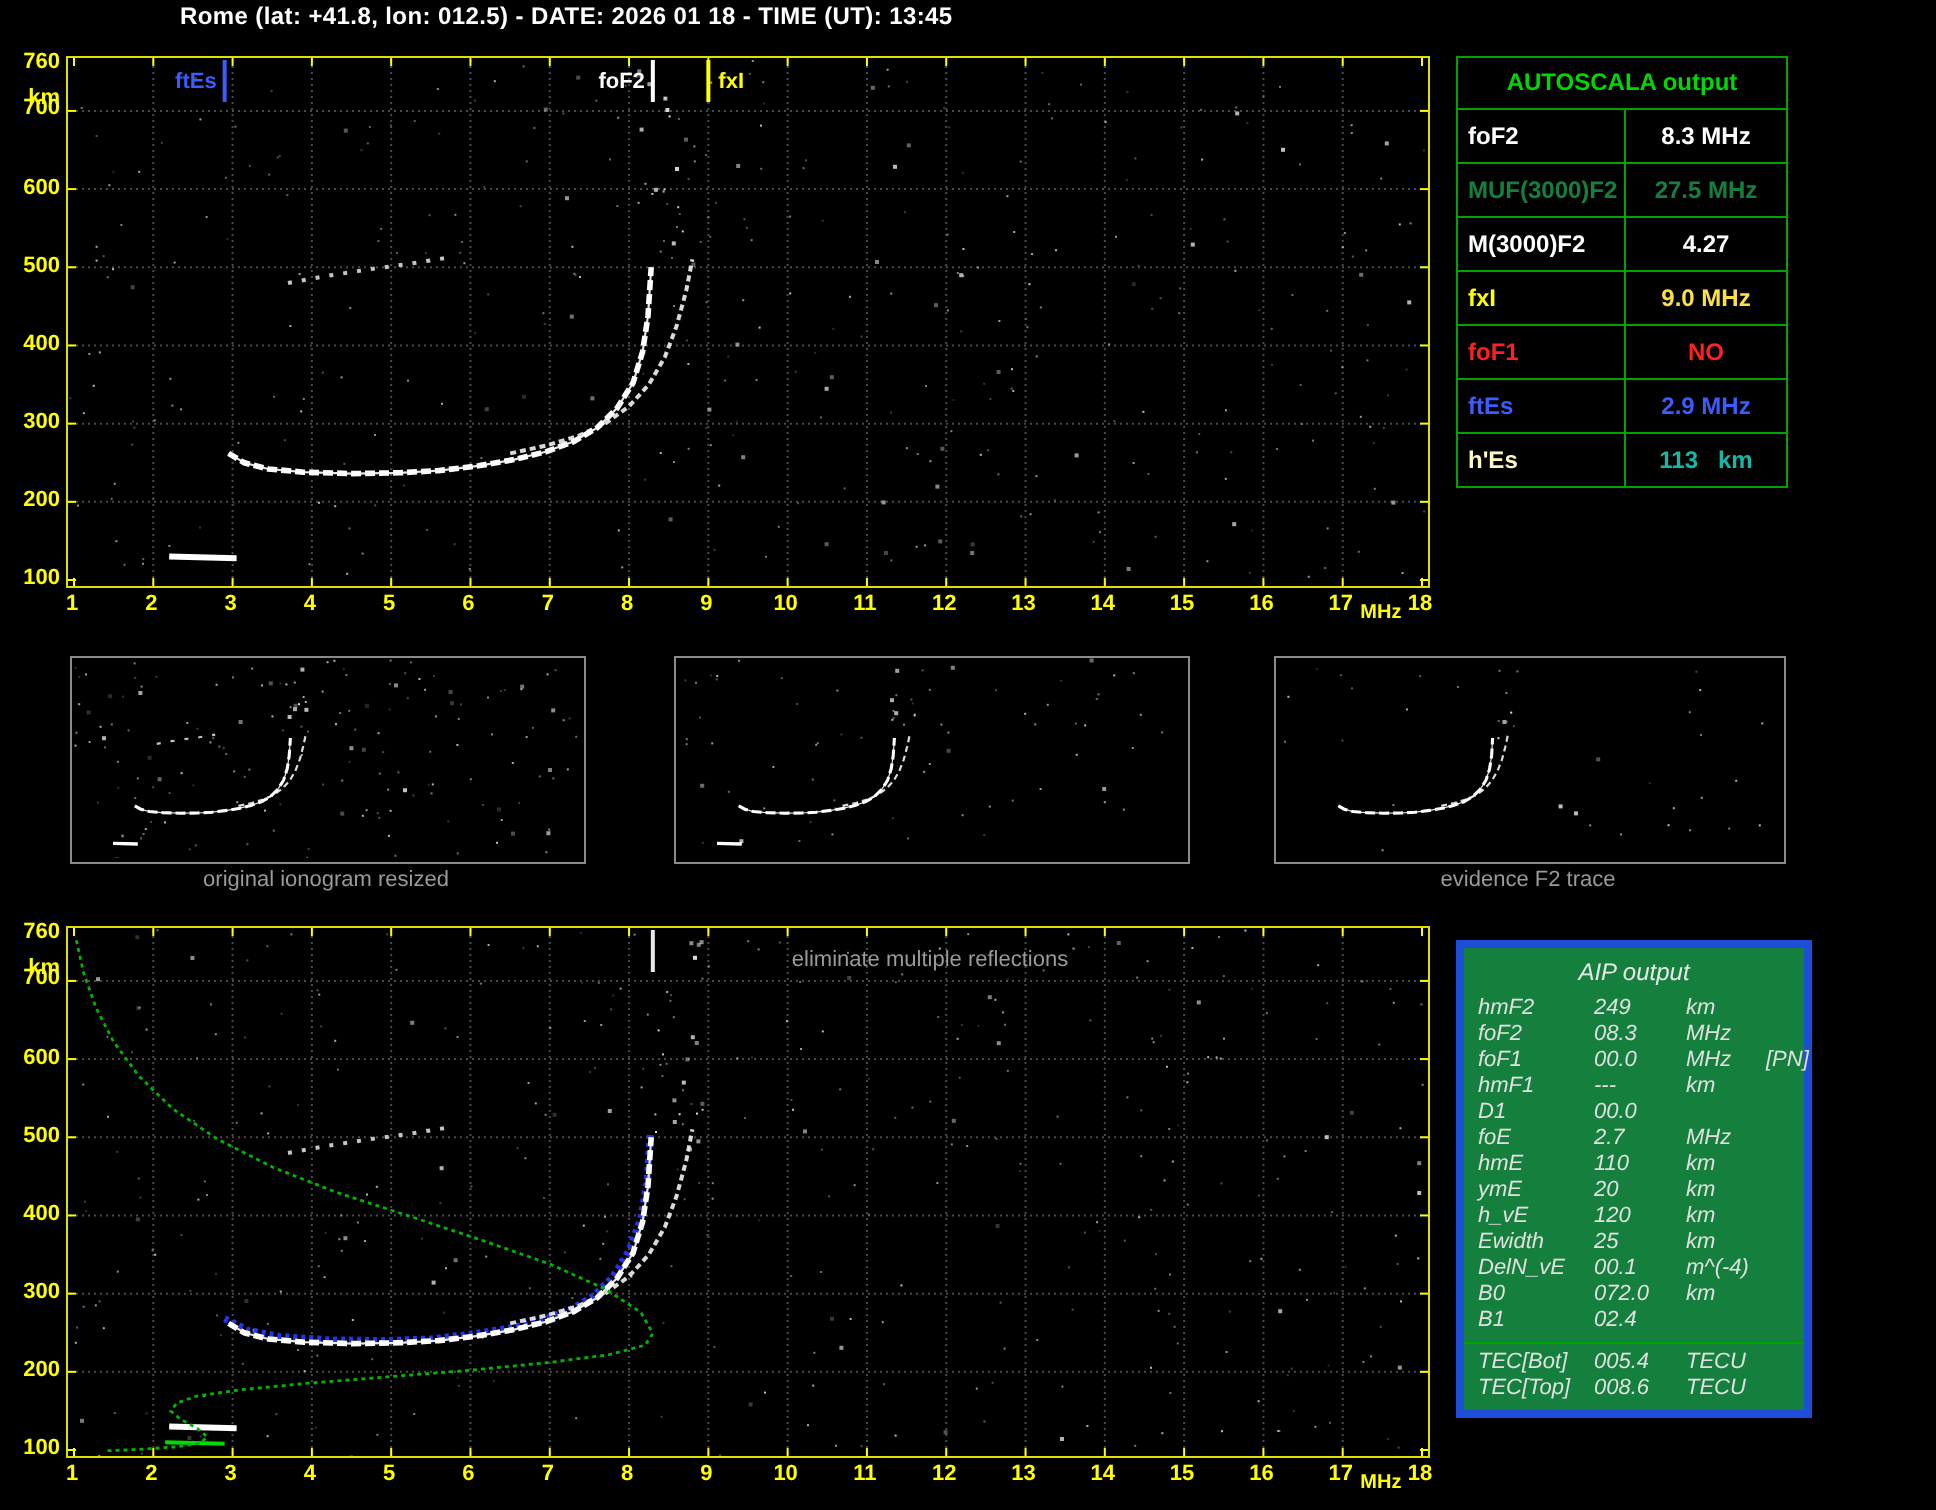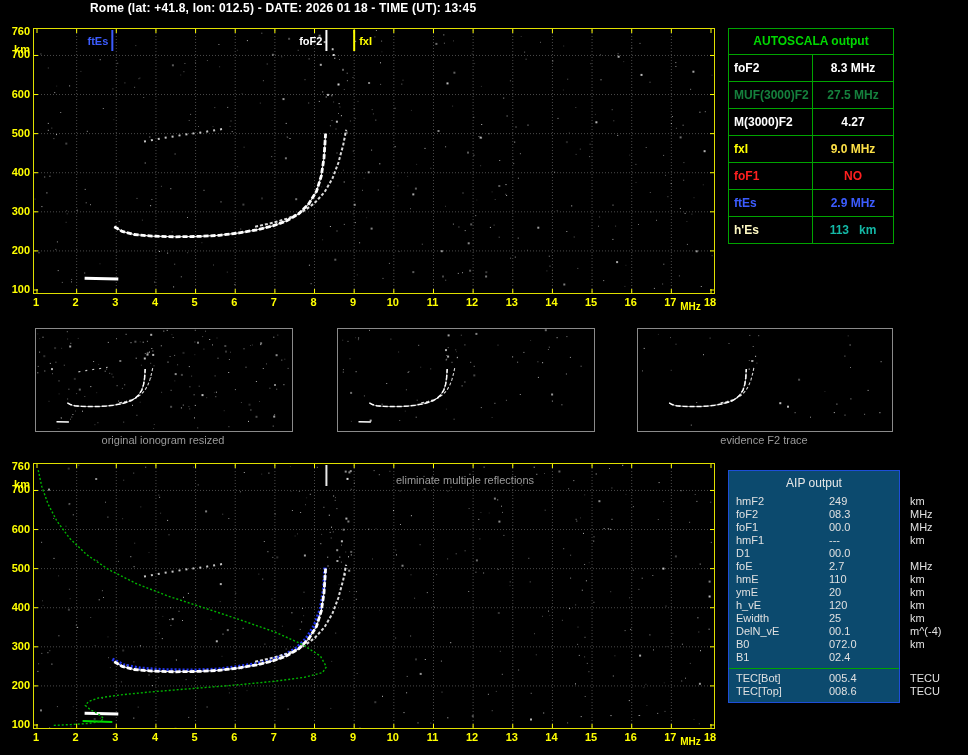--- a/index.html
+++ b/index.html
@@ -13,23 +13,23 @@
   .yaxis-label{position:absolute;font-size:11px;font-weight:bold;color:#ffff00;text-align:right;width:28px;left:2px;}
   .unit-label{position:absolute;font-size:10px;font-weight:bold;color:#ffff00;}
   .thumb{position:absolute;border:1px solid #8a8a8a;background:#000;}
   .caption{position:absolute;color:#9a9a9a;font-size:11px;text-align:center;}
   .as-table{position:absolute;left:728px;top:28px;width:164px;border:1px solid #00a400;background:#000;}
   .as-header{height:25px;line-height:25px;text-align:center;color:#00d800;font-weight:bold;font-size:12px;border-bottom:1px solid #00a400;}
   .as-row{display:flex;height:26px;line-height:26px;border-bottom:1px solid #00a400;font-size:12px;font-weight:bold;}
   .as-row:last-child{border-bottom:none;}
   .as-label{width:84px;padding-left:5px;border-right:1px solid #00a400;box-sizing:border-box;}
   .as-value{flex:1;text-align:center;white-space:pre;}
-  .aip-table{position:absolute;left:728px;top:470px;width:170px;border:1px solid #1d4ed8;background:#0c4a6e;padding-bottom:4px;}
+  .aip-table{position:absolute;left:728px;top:470px;width:170px;border:4px solid #1d4ed8;background:#15803d;padding-bottom:4px;font-style:italic;}
   .aip-header{height:24px;line-height:24px;text-align:center;color:#e8e8e8;font-size:12px;}
-  .aip-row{display:grid;grid-template-columns:58px 46px 40px auto;height:13px;line-height:13px;font-size:11px;color:#e0e0e0;padding-left:7px;gap:35px;}
+  .aip-row{display:grid;grid-template-columns:58px 46px 40px auto;height:13px;line-height:13px;font-size:11px;color:#e0e0e0;padding-left:7px;}
   .aip-divider{border-top:1px solid #00a400;margin:4px 0 3px 0;}
 </style>
 </head>
 <body>
 
 <div class="screen">
 
   <div class="title">Rome (lat: +41.8, lon: 012.5) - DATE: 2026 01 18 - TIME (UT): 13:45</div>
 
   <div id="plot-top" class="plot" style="left:33px;top:28px;width:680px;height:264px;">

